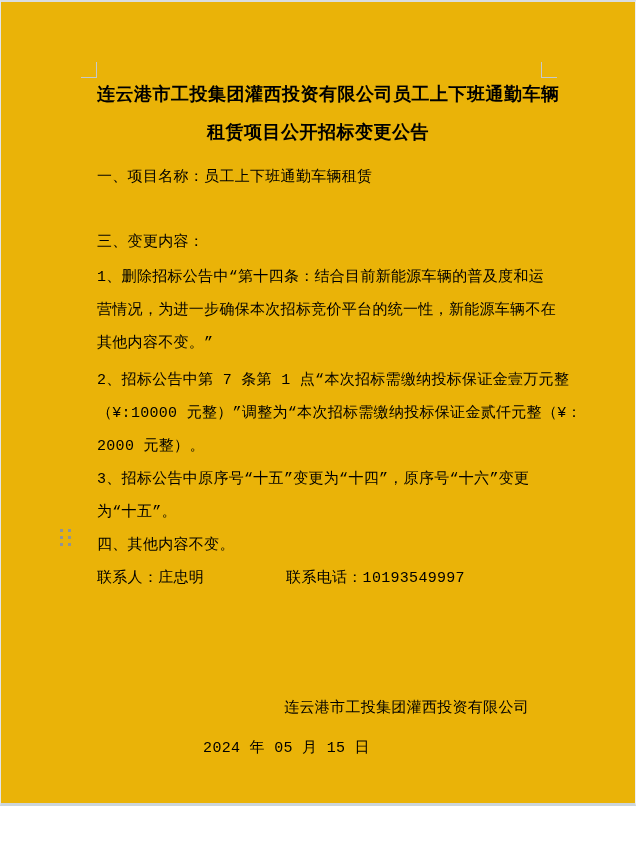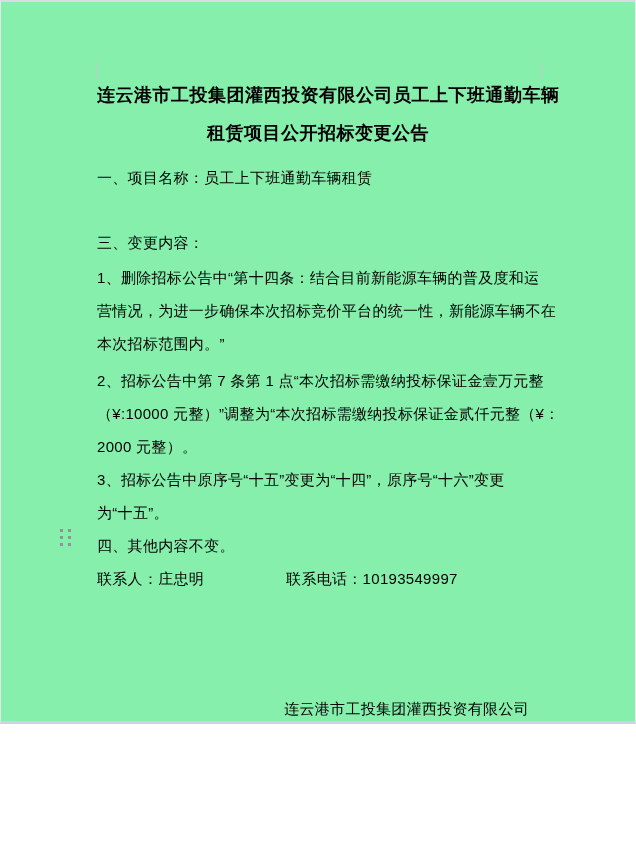--- a/index.html
+++ b/index.html
@@ -1,25 +1,25 @@
 <!DOCTYPE html>
 <html><head>
 <meta charset="utf-8">
 <style>
   html,body{margin:0;padding:0;background:#ffffff;}
   .page{
     position:relative;
-    width:636px;height:724px;
+    width:636px;height:806px;
     box-sizing:border-box;
-    background:#86efac;
+    background:#eab308;
     border-top:2px solid #d9dde0;
     border-left:1px solid #e3e6e9;
     border-right:1px solid #edeff1;
     border-bottom:3px solid #ccd5dc;
-    font-family:Liberation Sans, sans-serif;
+    font-family:Liberation Mono, monospace;
     color:#000000;
     overflow:hidden;
   }
   .content{padding:74px 96px 0 96px;}
   .title-line{
     font-size:18px;
     font-weight:bold;
     line-height:38px;
     text-align:center;
     letter-spacing:0.5px;
@@ -80,21 +80,21 @@
 
   <div class="content">
     <div class="title-line">连云港市工投集团灌西投资有限公司员工上下班通勤车辆</div>
     <div class="title-line">租赁项目公开招标变更公告</div>
 
     <div class="line mt9">一、项目名称：员工上下班通勤车辆租赁</div>
     <div class="line mt14">三、变更内容：</div>
 
     <div class="line mt2">1、删除招标公告中“第十四条：结合目前新能源车辆的普及度和运</div>
     <div class="line">营情况，为进一步确保本次招标竞价平台的统一性，新能源车辆不在</div>
-    <div class="line">本次招标范围内。”</div>
+    <div class="line">其他内容不变。”</div>
 
     <div class="line mt3">2、招标公告中第 7 条第 1 点“本次招标需缴纳投标保证金壹万元整</div>
     <div class="line">（¥:10000 元整）”调整为“本次招标需缴纳投标保证金贰仟元整（¥：</div>
     <div class="line">2000 元整）。</div>
 
     <div class="line">3、招标公告中原序号“十五”变更为“十四”，原序号“十六”变更</div>
     <div class="line">为“十五”。</div>
 
     <div class="line">四、其他内容不变。</div>
 

